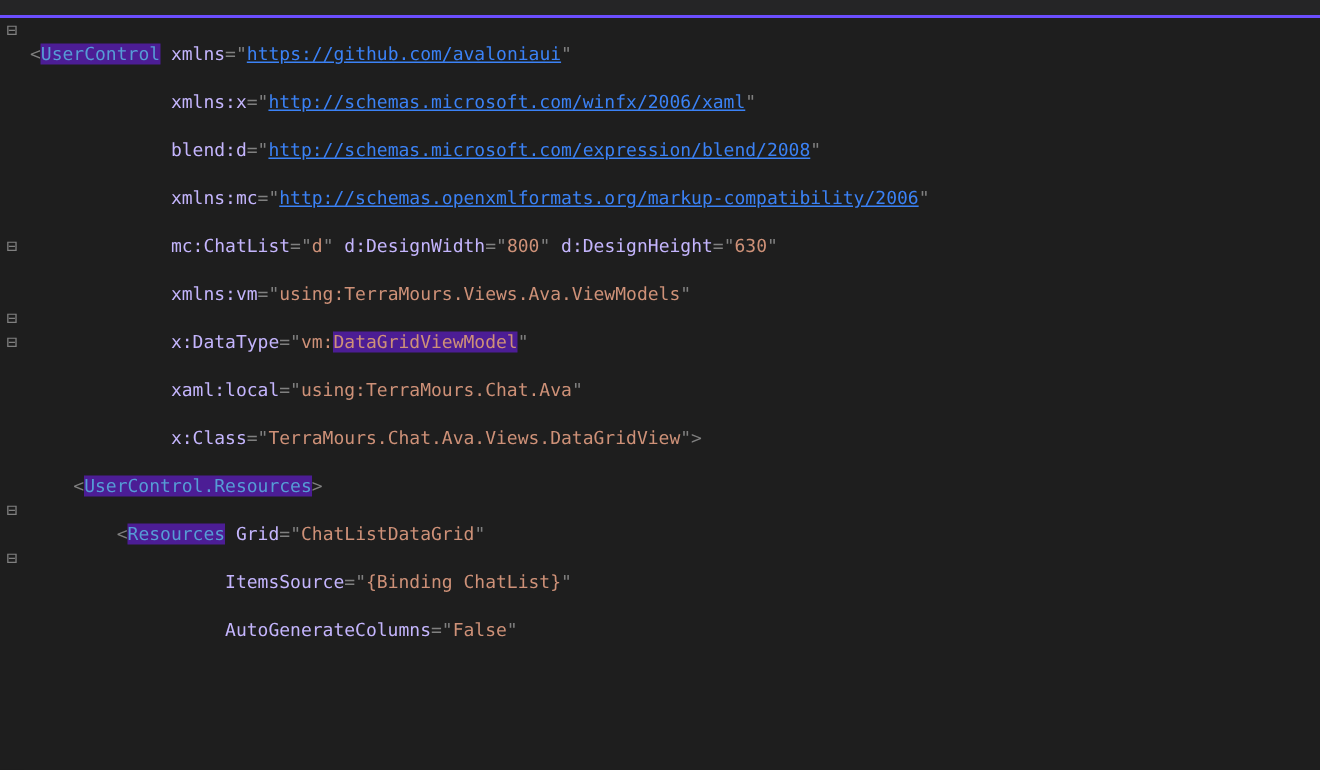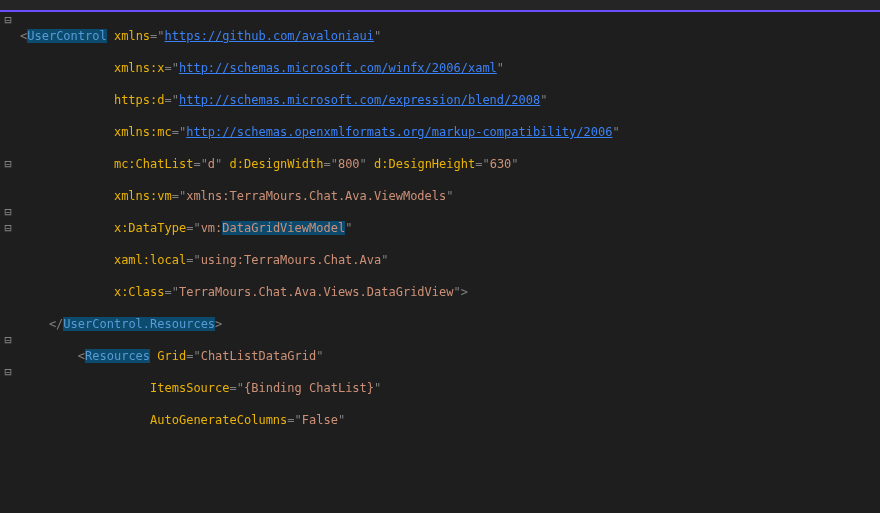--- a/index.html
+++ b/index.html
@@ -3,25 +3,25 @@
 <meta charset="utf-8">
 <style>
 html,body{margin:0;padding:0;background:#1e1e1e;color:#d4d4d4;font-family:Consolas,monospace;font-size:12px;line-height:16px;width:880px;height:513px;overflow:hidden}
 .tabbar{display:flex;background:#252526;height:10px;border-bottom:2px solid #6b4eff}
 .editor{display:flex;height:501px}
 .gutter{width:16px;background:#1e1e1e;flex-shrink:0}
 .fold{color:#808080;text-align:center;height:16px;cursor:pointer}
 .code{padding:0 4px;white-space:pre;overflow:hidden}
 .line{height:16px}
 .t{color:#569cd6}     
-.a{color:#eab308}     
+.a{color:#c4b5fd}     
 .s{color:#ce9178}     
 .u{color:#3b82f6;text-decoration:underline}  
 .p{color:#808080}     
-.h{background:#0c4a6e}
+.h{background:#4c1d95}
 </style>
 </head>
 <body>
 
 <div class="tabbar"></div>
 
 <div class="editor">
 <div class="gutter">
 <div class="fold">⊟</div>
 <div class="fold"></div>
@@ -52,28 +52,28 @@
 <div class="fold"></div>
 <div class="fold"></div>
 <div class="fold"></div>
 <div class="fold"></div>
 <div class="fold"></div>
 </div>
 
 <div class="code">
 <div class="line"><span class="p">&lt;</span><span class="t h">UserControl</span><span> </span><span class="a">xmlns</span><span class="p">="</span><span class="u">https://github.com/avaloniaui</span><span class="p">"</span></div>
 <div class="line"><span>             </span><span class="a">xmlns:x</span><span class="p">="</span><span class="u">http://schemas.microsoft.com/winfx/2006/xaml</span><span class="p">"</span></div>
-<div class="line"><span>             </span><span class="a">https:d</span><span class="p">="</span><span class="u">http://schemas.microsoft.com/expression/blend/2008</span><span class="p">"</span></div>
+<div class="line"><span>             </span><span class="a">blend:d</span><span class="p">="</span><span class="u">http://schemas.microsoft.com/expression/blend/2008</span><span class="p">"</span></div>
 <div class="line"><span>             </span><span class="a">xmlns:mc</span><span class="p">="</span><span class="u">http://schemas.openxmlformats.org/markup-compatibility/2006</span><span class="p">"</span></div>
 <div class="line"><span>             </span><span class="a">mc:ChatList</span><span class="p">="</span><span class="s">d</span><span class="p">" </span><span class="a">d:DesignWidth</span><span class="p">="</span><span class="s">800</span><span class="p">" </span><span class="a">d:DesignHeight</span><span class="p">="</span><span class="s">630</span><span class="p">"</span></div>
-<div class="line"><span>             </span><span class="a">xmlns:vm</span><span class="p">="</span><span class="s">xmlns:TerraMours.Chat.Ava.ViewModels</span><span class="p">"</span></div>
+<div class="line"><span>             </span><span class="a">xmlns:vm</span><span class="p">="</span><span class="s">using:TerraMours.Views.Ava.ViewModels</span><span class="p">"</span></div>
 <div class="line"><span>             </span><span class="a">x:DataType</span><span class="p">="</span><span class="s">vm:</span><span class="s h">DataGridViewModel</span><span class="p">"</span></div>
 <div class="line"><span>             </span><span class="a">xaml:local</span><span class="p">="</span><span class="s">using:TerraMours.Chat.Ava</span><span class="p">"</span></div>
 <div class="line"><span>             </span><span class="a">x:Class</span><span class="p">="</span><span class="s">TerraMours.Chat.Ava.Views.DataGridView</span><span class="p">"&gt;</span></div>
-<div class="line"><span class="p">    &lt;/</span><span class="t h">UserControl.Resources</span><span class="p">&gt;</span></div>
+<div class="line"><span class="p">    &lt;</span><span class="t h">UserControl.Resources</span><span class="p">&gt;</span></div>
 <div class="line"><span class="p">        &lt;</span><span class="t h">Resources</span><span> </span><span class="a">Grid</span><span class="p">="</span><span class="s">ChatListDataGrid</span><span class="p">"</span></div>
 <div class="line"><span>                  </span><span class="a">ItemsSource</span><span class="p">="</span><span class="s">{Binding ChatList}</span><span class="p">"</span></div>
 <div class="line"><span>                  </span><span class="a">AutoGenerateColumns</span><span class="p">="</span><span class="s">False</span><span class="p">"</span></div>
 
 
 
 
 
 
 

